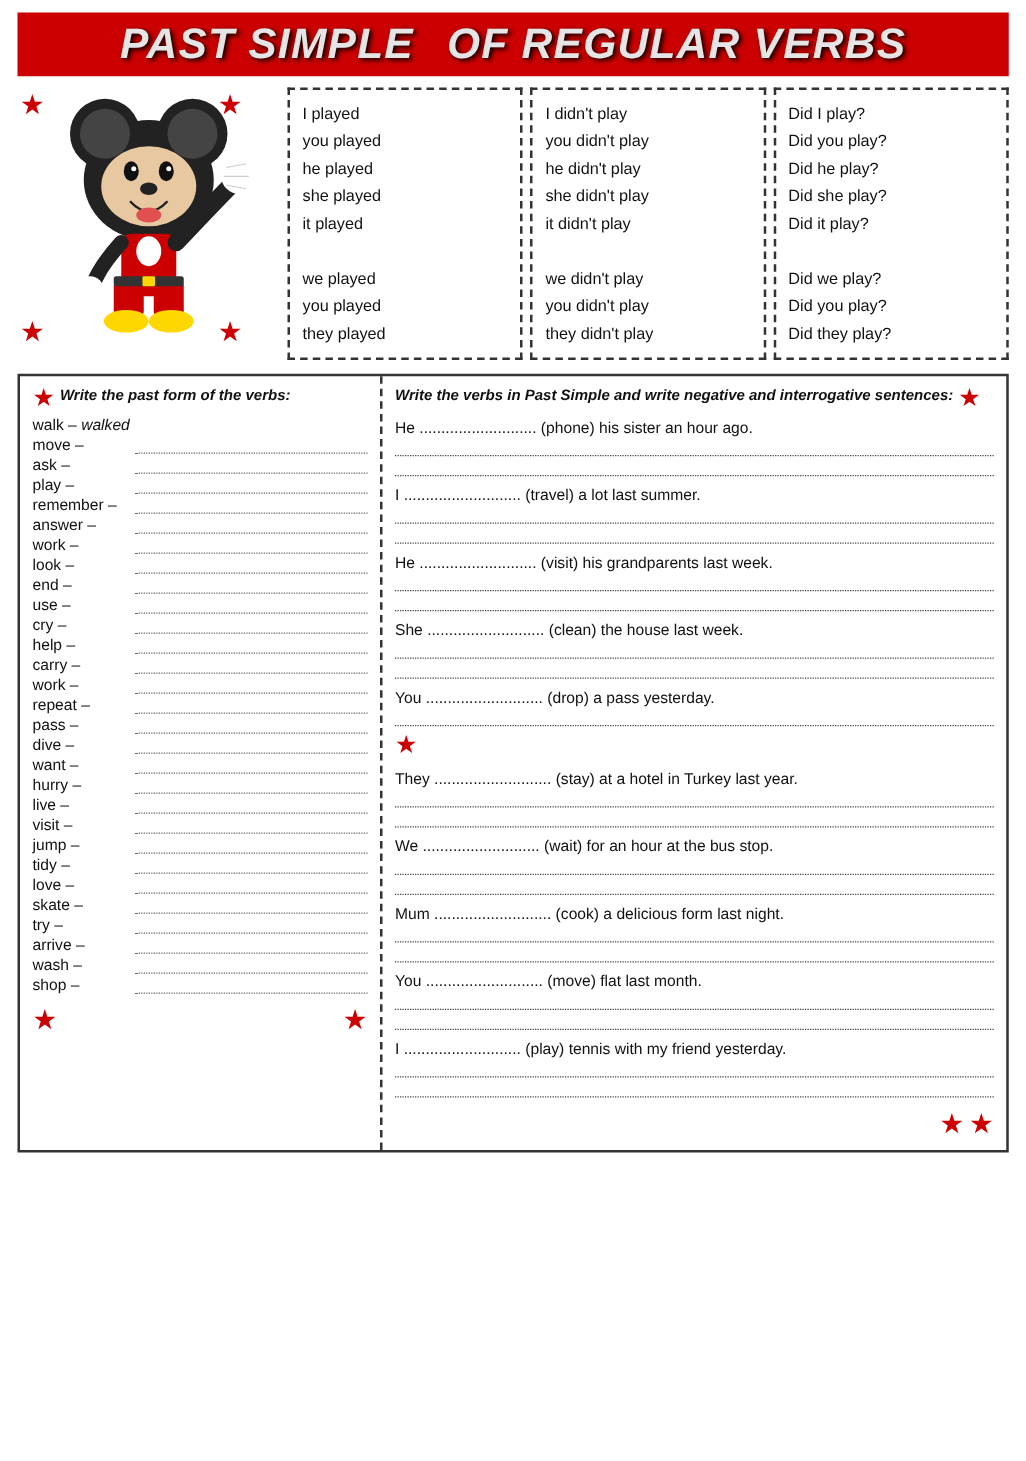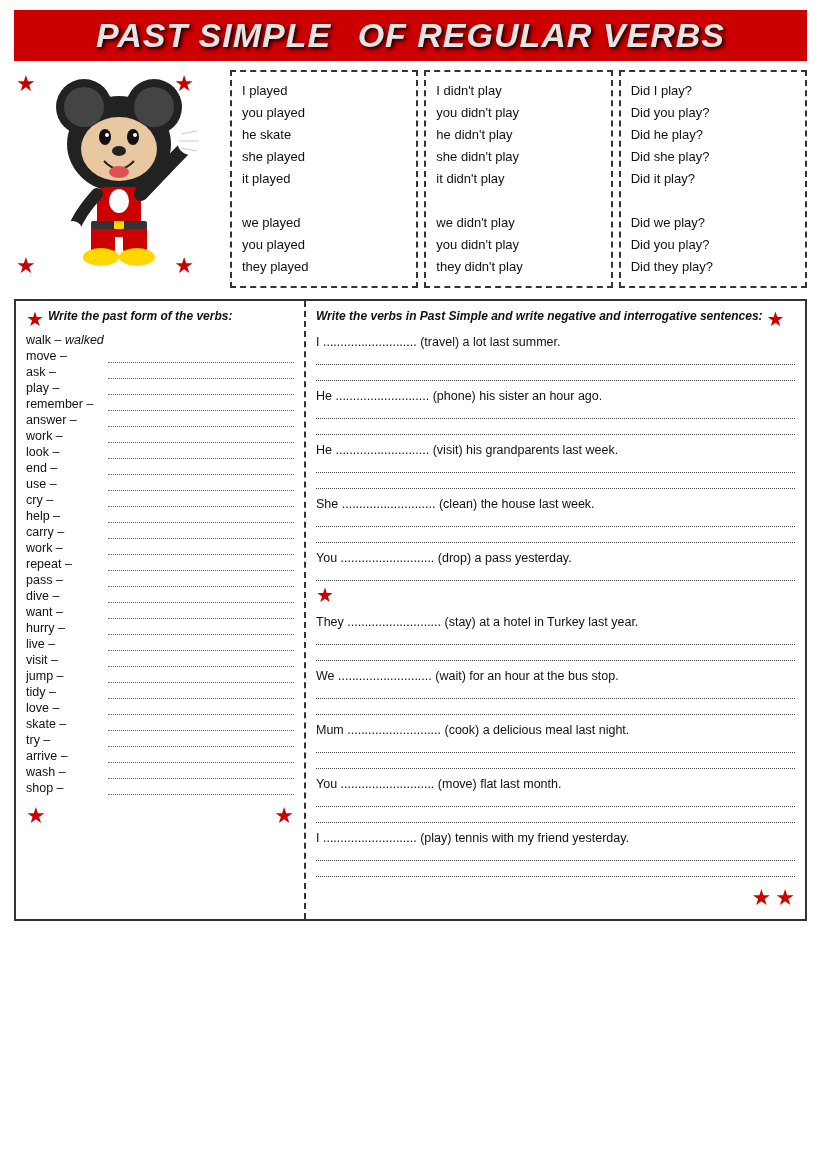--- a/index.html
+++ b/index.html
@@ -209,21 +209,21 @@
     </svg>
     <span class="star star-bl">★</span>
     <span class="star star-br">★</span>
   </div>
 
   <div class="conj-boxes">
 
     <div class="conj-box">
       <p>I played</p>
       <p>you played</p>
-      <p>he skate</p>
+      <p>he played</p>
       <p>she played</p>
       <p>it played</p>
       <p>&nbsp;</p>
       <p>we played</p>
       <p>you played</p>
       <p>they played</p>
     </div>
 
     <div class="conj-box">
       <p>I didn't play</p>
@@ -385,27 +385,27 @@
     </div>
 
     <div class="right-col">
 
       <div style="display:flex;align-items:flex-start;gap:4px;margin-bottom:6px;">
         <span class="section-title">Write the verbs in Past Simple and write negative and interrogative sentences:</span>
         <span style="color:#cc0000;font-size:20px;line-height:1;flex-shrink:0;">★</span>
       </div>
 
       <div class="exercise-row">
+        <div class="sentence">He ........................... (phone) his sister an hour ago.</div>
+        <div class="write-line"></div>
+        <div class="write-line2"></div>
+      </div>
+
+      <div class="exercise-row">
         <div class="sentence">I ........................... (travel) a lot last summer.</div>
-        <div class="write-line"></div>
-        <div class="write-line2"></div>
-      </div>
-
-      <div class="exercise-row">
-        <div class="sentence">He ........................... (phone) his sister an hour ago.</div>
         <div class="write-line"></div>
         <div class="write-line2"></div>
       </div>
 
       <div class="exercise-row">
         <div class="sentence">He ........................... (visit) his grandparents last week.</div>
         <div class="write-line"></div>
         <div class="write-line2"></div>
       </div>
 
@@ -430,21 +430,21 @@
         <div class="write-line2"></div>
       </div>
 
       <div class="exercise-row">
         <div class="sentence">We ........................... (wait) for an hour at the bus stop.</div>
         <div class="write-line"></div>
         <div class="write-line2"></div>
       </div>
 
       <div class="exercise-row">
-        <div class="sentence">Mum ........................... (cook) a delicious meal last night.</div>
+        <div class="sentence">Mum ........................... (cook) a delicious form last night.</div>
         <div class="write-line"></div>
         <div class="write-line2"></div>
       </div>
 
       <div class="exercise-row">
         <div class="sentence">You ........................... (move) flat last month.</div>
         <div class="write-line"></div>
         <div class="write-line2"></div>
       </div>
 

